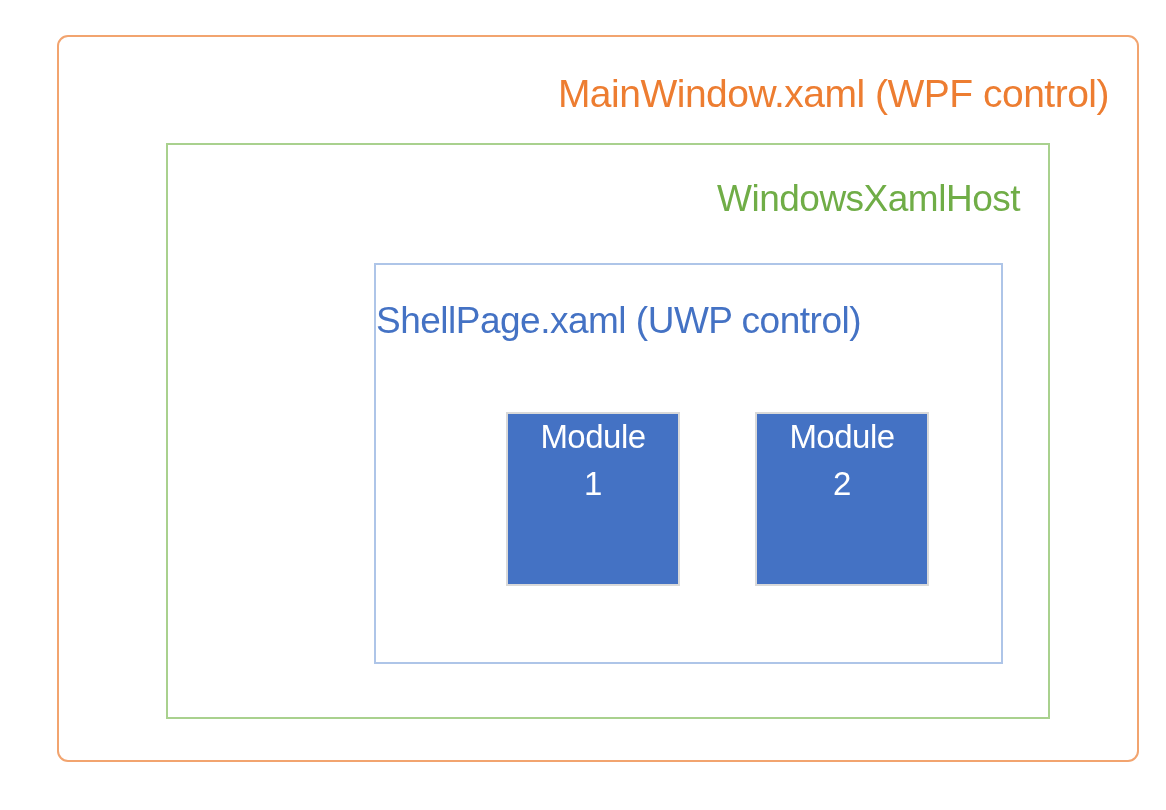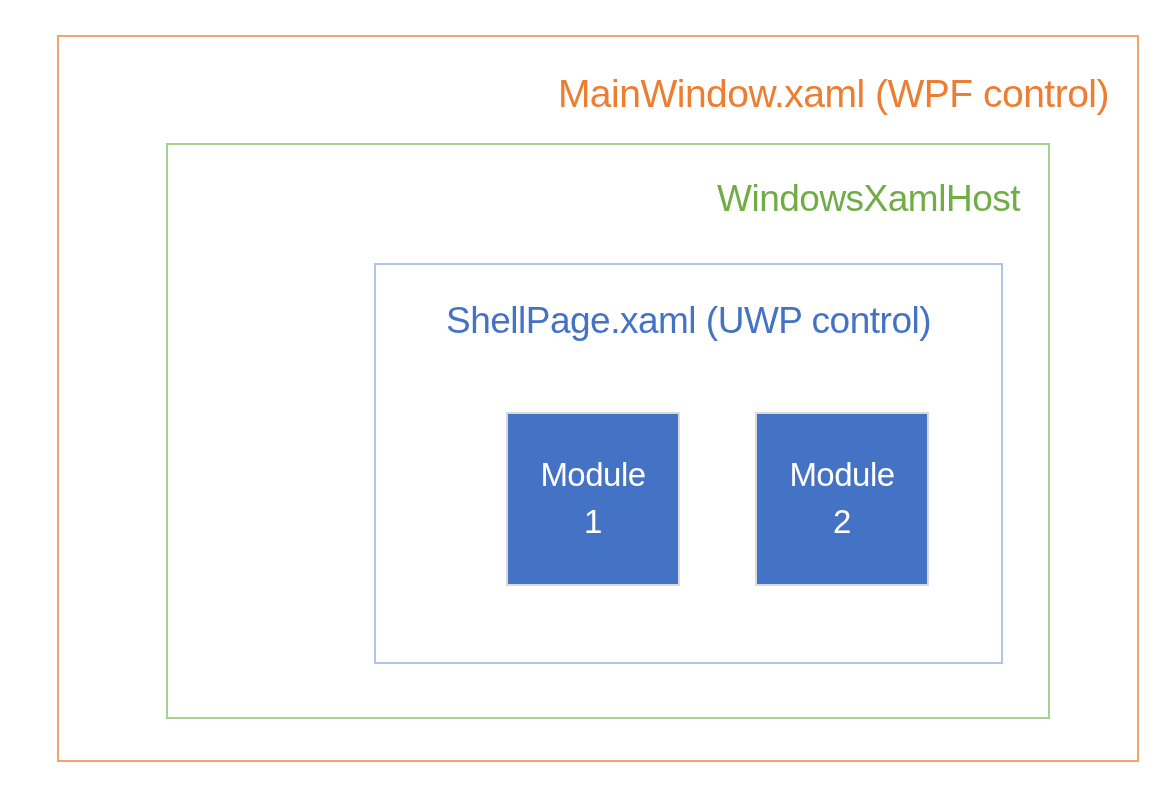--- a/index.html
+++ b/index.html
@@ -59,53 +59,52 @@
     left: 206px;
     top: 118px;
     width: 629px;
     height: 401px;
     border: 2px solid #AEC5E8;
   }
   .shellpage-label {
     top: 36px;
     left: 0;
     width: 100%;
-    text-align: center;
     font-size: 37px;
     color: #4472C4;
   }
   
   .module {
     position: absolute;
     top: 147px;
     width: 174px;
     height: 174px;
     box-sizing: border-box;
     background: #4472C4;
     border: 2px solid #D9D9D9;
     display: flex;
     flex-direction: column;
     align-items: center;
-    justify-content: center;
+    justify-content: flex-start;
     color: #ffffff;
     font-size: 33px;
     line-height: 1.42;
     letter-spacing: -0.5px;
     text-align: center;
   }
   .module-1 { left: 130px; }
   .module-2 { left: 379px; }
   .module span { display: block; }
 </style>
 </head>
 <body>
 
 <div class="canvas">
 
-  <div class="box mainwindow-box" style="border-color: rgb(242, 164, 111);">
+  <div class="box mainwindow-box" style="border-color: rgb(242, 164, 111); border-radius: 11px;">
     <div class="box-label mainwindow-label" style="color: rgb(237, 125, 49);">MainWindow.xaml (WPF control)</div>
 
     <div class="box xamlhost-box" style="border-color: rgb(169, 209, 142);">
       <div class="box-label xamlhost-label" style="color: rgb(112, 173, 71);">WindowsXamlHost</div>
 
       <div class="box shellpage-box" style="border-color: rgb(174, 197, 232);">
         <div class="box-label shellpage-label" style="color: rgb(68, 114, 196);">ShellPage.xaml (UWP control)</div>
 
         <div class="module module-1" style="background-color: rgb(68, 114, 196); border-color: rgb(217, 217, 217); color: rgb(255, 255, 255);">
           <span>Module</span>

